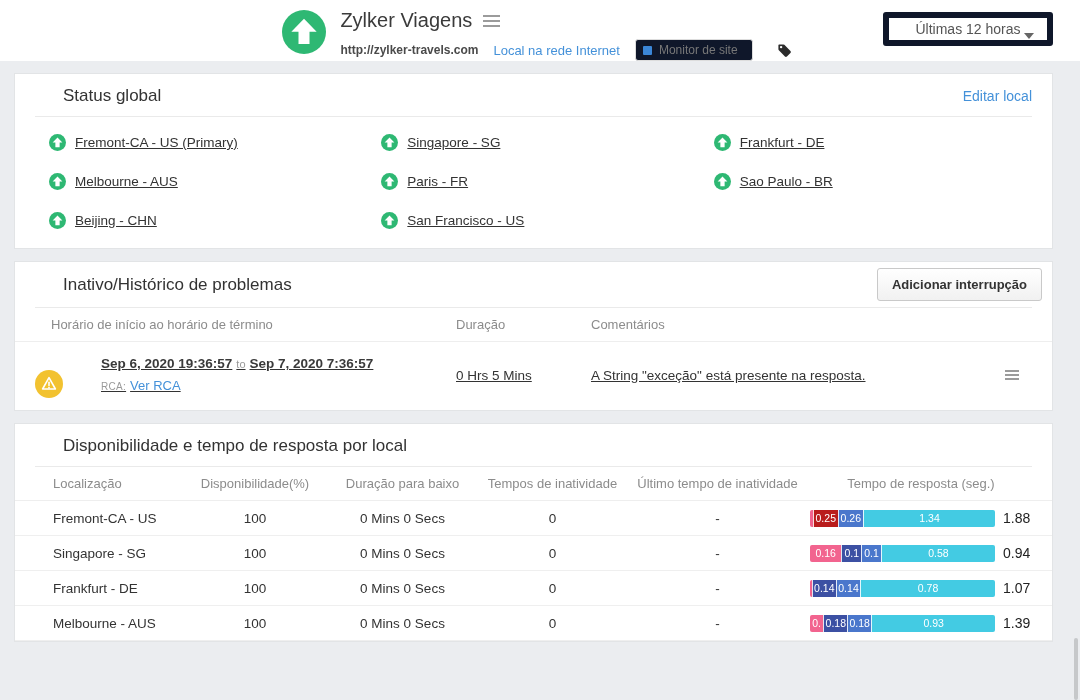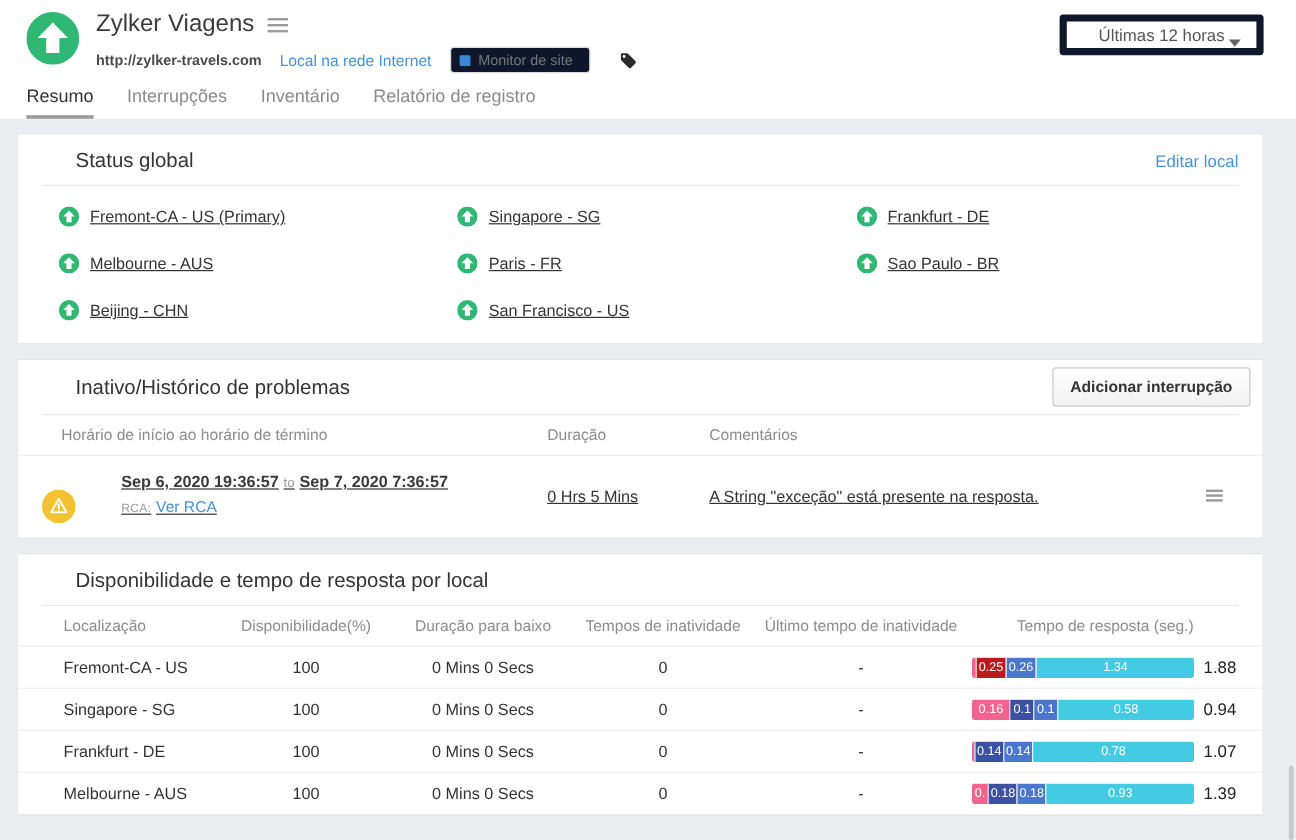--- a/index.html
+++ b/index.html
@@ -6,21 +6,21 @@
   html,body { width:1080px; height:700px; }
   body {
     font-family: "Liberation Sans", sans-serif;
     background:#ebedf0;
     position:relative;
     overflow:hidden;
     color:#333;
   }
   
   .header { background:#fff; padding:10px 27px 0 22px; position:relative; }
-  .header-top { display:flex; align-items:flex-start; }
+  .header-top { display:flex; align-items:flex-start;justify-content:center; }
   .monitor-icon svg { width:44px; height:44px; display:block; }
   .head-text { margin-left:14px; }
   .title-row { display:flex; align-items:center; gap:11px; margin-top:-1px; }
   .page-title { font-size:20px; color:#3b3b3b; }
   .menu-icon { display:inline-block; cursor:pointer; }
   .menu-icon i { display:block; width:17px; height:2px; background:#9b9b9b; margin:3px 0; }
   .sub-row { display:flex; align-items:center; gap:15px; margin-top:7px; }
   .url { font-size:12px; font-weight:bold; color:#4a4a4a; }
   .link { font-size:13px; color:#4491d9; cursor:pointer; }
   .badge { display:flex; align-items:center; gap:7px; border:1px solid #ddd; border-radius:3px;
@@ -128,26 +128,20 @@
               <circle cx="16.8" cy="7.2" r="1.7" fill="#fff"></circle>
             </svg>
         </span>
       </div>
     </div>
   </div>
   <div class="time-select">
     <span>Últimas 12 horas</span>
     <span class="caret"></span>
   </div>
-  <nav class="tabs">
-      <div class="tab active">Resumo</div>
-      <div class="tab">Interrupções</div>
-      <div class="tab">Inventário</div>
-      <div class="tab">Relatório de registro</div>
-    </nav>
 </div>
 
 <div class="main">
 
   <div class="card">
     <div class="card-head">
       <span class="card-title">Status global</span>
       <span class="edit-link">Editar local</span>
     </div>
     <div class="divider"></div>

